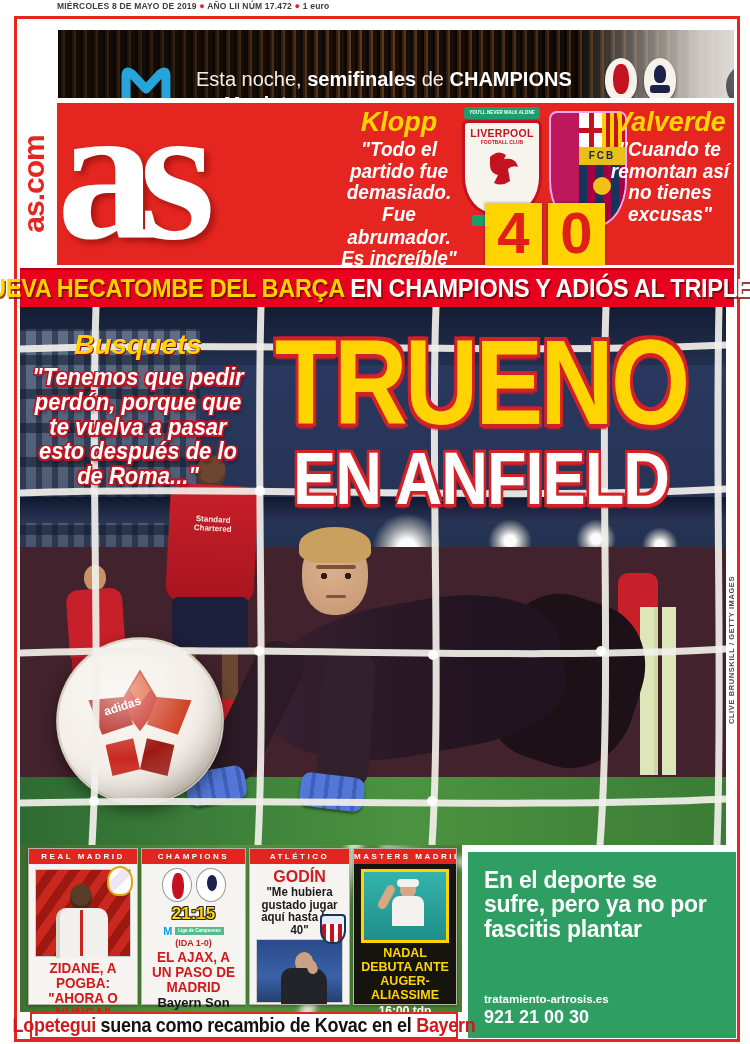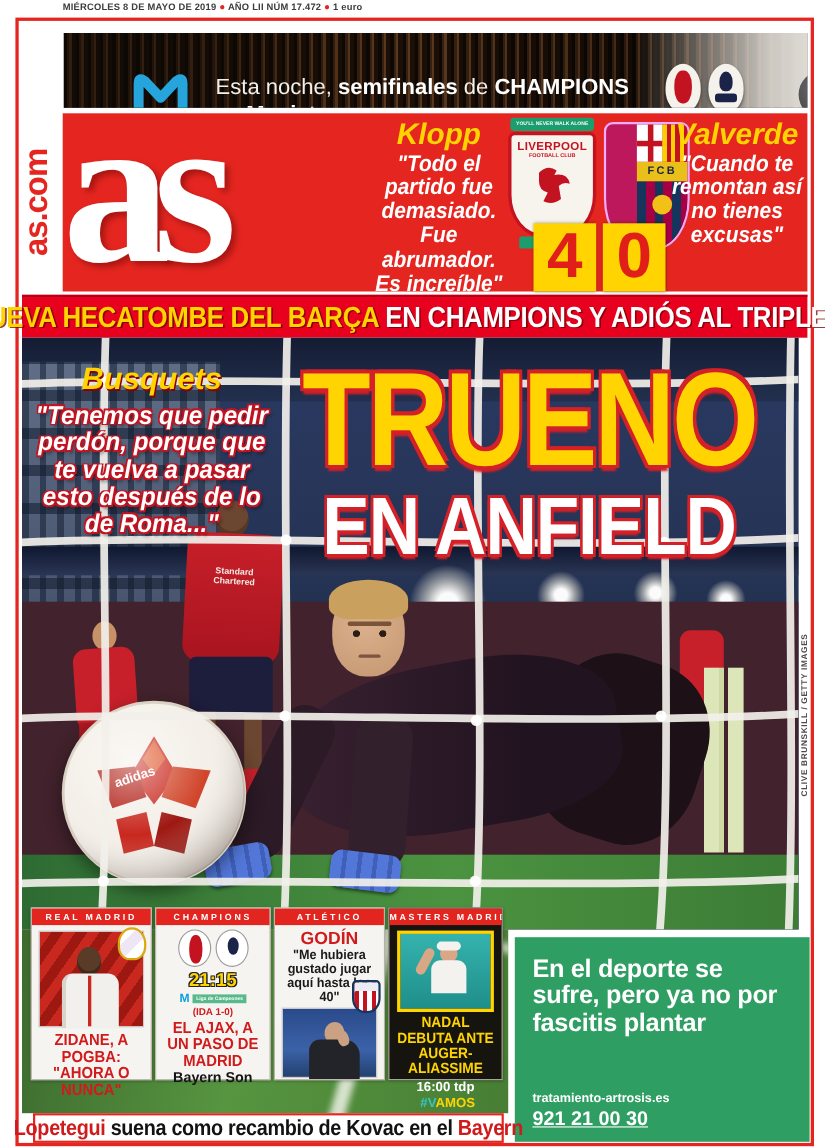--- a/index.html
+++ b/index.html
@@ -138,21 +138,21 @@
 
   
   #credit { left:725px; top:470px; width:12px; height:360px; }
   #credit span { position:absolute; left:50%; top:50%; transform:translate(-50%,-50%) rotate(-90deg); white-space:nowrap; font-size:7.5px; font-weight:bold; color:#4a4a4a; letter-spacing:.6px; }
 
   
   #grass { left:20px; top:845px; width:442px; height:167px; overflow:hidden; background:linear-gradient(100deg,#3d6b2f,#579540 45%,#477e34); }
   #grass .gline { position:absolute; left:302px; top:-10px; width:14px; height:200px; background:#eef2e6; transform:rotate(16deg); filter:blur(3px); opacity:.85; }
   #grass .gline2 { position:absolute; left:360px; top:8px; width:110px; height:9px; background:#eef2e6; transform:rotate(10deg); filter:blur(3px); opacity:.7; }
 
-  .news-box { top:825px; height:157px; background:#f6f4f0; border:1px solid #b9b2a8; box-shadow:0 1px 3px rgba(0,0,0,.35); }
+  .news-box { top:848px; height:157px; background:#f6f4f0; border:1px solid #b9b2a8; box-shadow:0 1px 3px rgba(0,0,0,.35); }
   #box1 { left:28px; width:110px; }
   #box2 { left:141px; width:105px; }
   #box3 { left:249px; width:101px; }
   #box4 { left:353px; width:104px; }
   .box-head { height:15px; background:#e3251f; color:#fff; font-size:8px; font-weight:bold; letter-spacing:2.5px; text-align:center; line-height:15px; white-space:nowrap; overflow:hidden; }
   .box-title { color:#d11a1c; font-weight:900; text-align:center; line-height:1.04; transform:scaleY(1.08); transform-origin:top center; }
 
   #b1-photo { margin:5px 6px 4px; height:88px; position:relative; border:1px solid #ccc;
       background:repeating-linear-gradient(125deg,#c8281e 0 9px,#9e1812 9px 18px); overflow:visible; }
   #b1-fig-head { position:absolute; left:34px; top:14px; width:22px; height:26px; border-radius:50%; background:#5a3b28; box-shadow:inset 0 -4px 0 rgba(0,0,0,.3); }
@@ -191,21 +191,21 @@
   #b4-time { text-align:center; margin-top:3px; color:#fff; font-size:12px; font-weight:900; }
   #b4-time .tag { color:#ffd400; margin-left:4px; display:inline-block; }
   #b4-time .tag::first-letter { color:#36c6c2; }
 
   
   #ad { left:468px; top:852px; width:268px; height:186px; background:#2f9e62; color:#fff; padding:16px 16px 12px; }
   #ad-h { font-size:23px; font-weight:bold; line-height:1.06; letter-spacing:-.3px; }
   #ad-b { font-size:12px; line-height:1.25; margin-top:11px; color:rgba(255,255,255,.96); }
   #ad-bottom { position:absolute; left:16px; right:12px; bottom:10px; display:flex; justify-content:space-between; align-items:flex-end; }
   #ad-url { font-size:11.5px; font-weight:bold; }
-  #ad-phone { font-size:18px; font-weight:bold; margin-top:2px;text-decoration:underline; }
+  #ad-phone { font-size:18px; font-weight:bold; margin-top:2px; }
   #ad-logo { display:flex; align-items:flex-end; gap:4px; }
   #ad-brand { font-size:17px; font-weight:bold; letter-spacing:-.3px; }
 
   
   #lopestrip { left:30px; top:1012px; width:428px; height:27px; background:#fff; border:2px solid #e52620; display:flex; align-items:center; justify-content:center; white-space:nowrap; }
   #lopestrip .t { font-size:18px; font-weight:900; transform:scaleY(1.1); letter-spacing:-.3px; }
   #lopestrip .red { color:#d11a1c; }
   #lopestrip .blk { color:#121212; }
 </style>
 </head>

